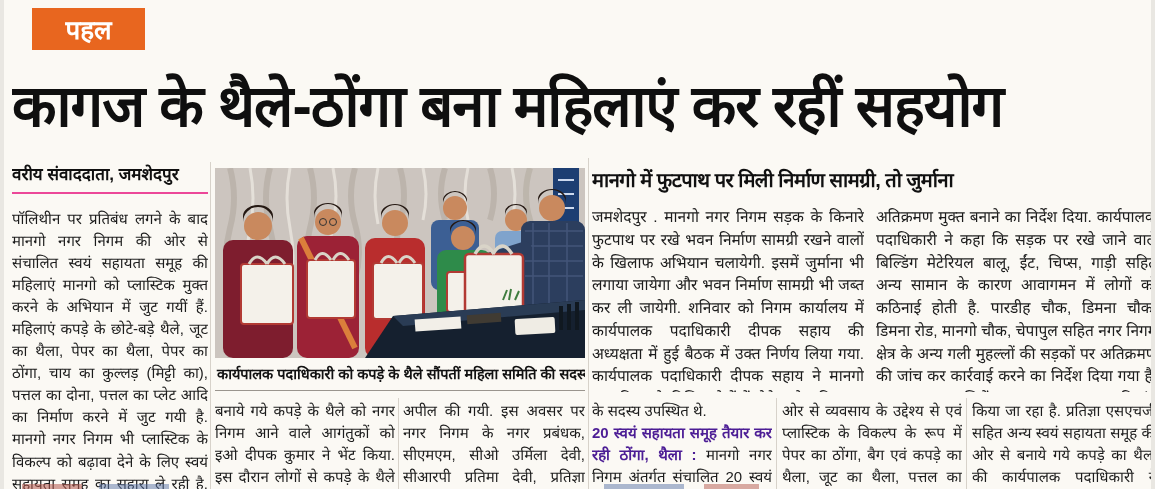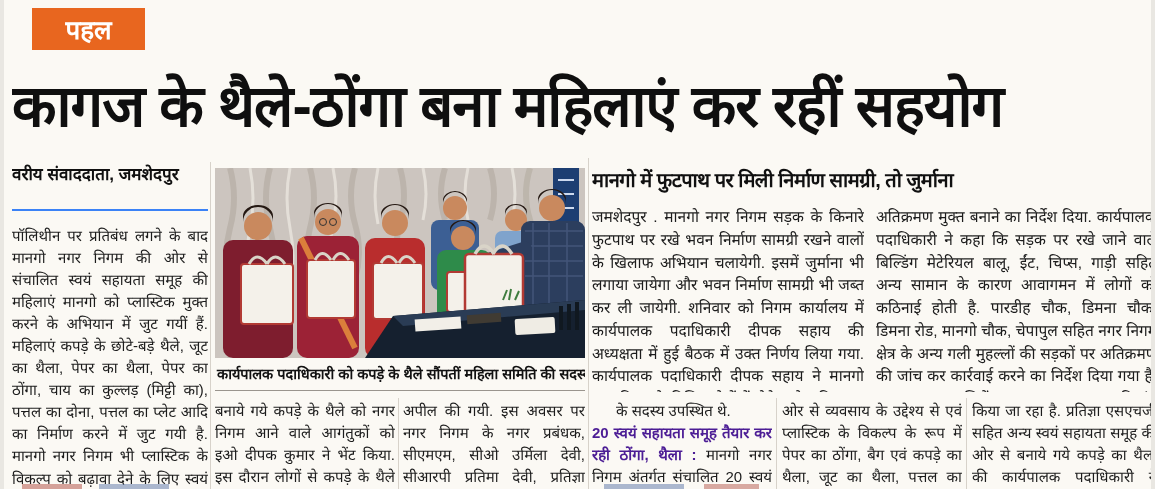--- a/index.html
+++ b/index.html
@@ -40,22 +40,22 @@
   
   .body-text{
     font-size:15px;line-height:1.47;color:#1c1c1c;
     text-align:justify;
   }
   .col{position:absolute;overflow:hidden;}
   
   #left-col{left:8px;top:162px;width:196px;height:327px;}
   .byline{
     font-size:17px;font-weight:bold;color:#101010;
-    border-bottom:2px solid #3b82f6;
-    padding-bottom:24px;margin-bottom:14px;
+    border-bottom:2px solid #ec4899;
+    padding-bottom:7px;margin-bottom:14px;
   }
   
   #photo-block{position:absolute;left:211px;top:168px;width:370px;}
   #photo-frame{width:370px;height:190px;overflow:hidden;background:#ccc5bf;}
   .photo-caption{
     font-size:14.5px;font-weight:600;color:#111;
     padding:5px 2px 7px 2px;
     border-bottom:1px solid #9a958e;
     background:#fbf9f4;
     white-space:nowrap;overflow:hidden;
@@ -69,21 +69,21 @@
     white-space:nowrap;overflow:hidden;letter-spacing:-0.5px;
   }
   #colA{left:588px;top:206px;width:272px;height:186px;font-size:15.5px;}
   #colB{left:872px;top:206px;width:281px;height:186px;font-size:15.5px;}
   .dateline{font-weight:normal;}
   
   #colX{left:588px;top:400px;width:180px;height:89px;}
   #colY{left:778px;top:400px;width:180px;height:89px;}
   #colZ{left:968px;top:400px;width:185px;height:89px;}
   .subhead-bold{font-weight:bold;color:#4c1d95;}
-  .block{display:block;margin-left:24px;}
+  .block{display:block;}
   
   .vrule{position:absolute;width:1px;background:#d7d2ca;}
   #vr1{left:206px;top:162px;height:327px;}
   #vr2{left:584px;top:158px;height:331px;}
   #vr3{left:394px;top:398px;height:91px;}
   #vr4{left:772px;top:398px;height:91px;}
   #vr5{left:962px;top:398px;height:91px;}
   
   .remnant{position:absolute;bottom:0;height:5px;}
 </style>

